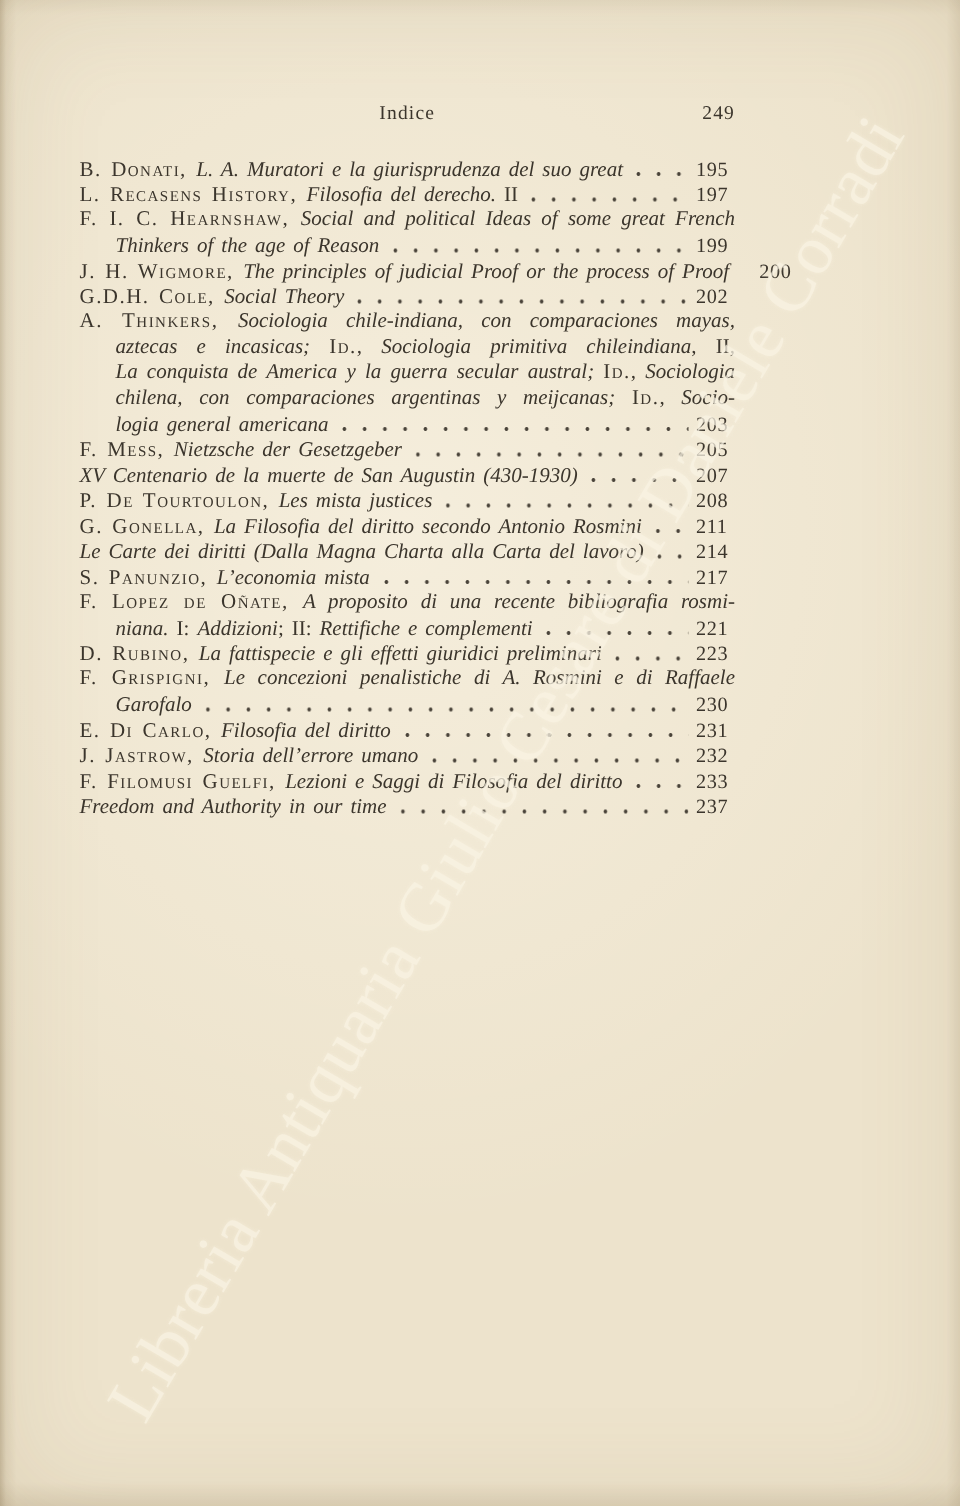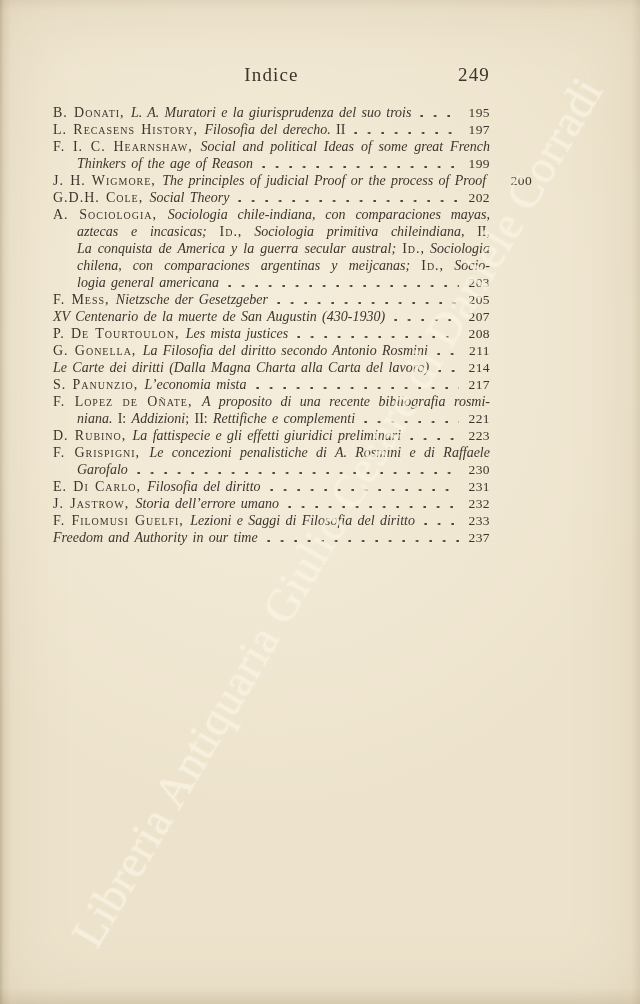--- a/index.html
+++ b/index.html
@@ -19,21 +19,21 @@
       linear-gradient(90deg, rgba(125,105,70,0.32) 0px, rgba(125,105,70,0.10) 4px, rgba(125,105,70,0) 11px),
       linear-gradient(270deg, rgba(125,105,70,0.12) 0px, rgba(125,105,70,0) 9px),
       linear-gradient(0deg, rgba(125,105,70,0.14) 0px, rgba(125,105,70,0) 16px),
       linear-gradient(180deg, rgba(125,105,70,0.08) 0px, rgba(125,105,70,0) 10px),
       var(--paper);
     box-shadow: inset 0 0 70px rgba(140,115,70,0.15);
   }
   
   .header{
     position:absolute;left:53px;top:66px;width:437px;height:18px;
-    line-height:18px;font-size:19px;letter-spacing:0.06em;
+    line-height:18px;font-size:13px;letter-spacing:0.06em;
   }
   .header .title{position:absolute;left:0;right:0;text-align:center;}
   .header .num{position:absolute;right:0;top:0;}
   
   .toc{position:absolute;left:53px;top:104px;width:437px;}
   .row{
     display:flex;align-items:baseline;
     height:17px;line-height:17px;font-size:14px;
     word-spacing:0.13em;
   }
@@ -45,21 +45,21 @@
   }
   .seg-sc{font-variant-caps:small-caps;letter-spacing:0.07em;text-align:right;}
   .seg-i{font-style:italic;}
   .leader{flex:1 1 auto;align-self:stretch;position:relative;margin:0 5px 0 7px;min-width:8px;}
   .leader.dotted::after{
     content:"";position:absolute;left:2px;right:0;bottom:3px;height:4px;
     background-image:radial-gradient(circle at 1.6px 2px, var(--ink) 1.05px, rgba(0,0,0,0) 1.45px);
     background-size:13.5px 4px;background-repeat:repeat-x;
     opacity:0.92;
   }
-  .pg{min-width:26px;text-align:right;font-size:13.5px;letter-spacing:0.03em;}
+  .pg{min-width:26px;font-size:13.5px;letter-spacing:0.03em;}
   
   .watermark{
     position:absolute;left:337px;top:512px;
     transform:translate(-50%,-50%) rotate(-59.5deg);
     white-space:nowrap;
     font-size:46px;letter-spacing:0.5px;
     color:var(--watermark);
     opacity:0.75;
     text-shadow:0 0 3px rgba(250,244,228,0.65);
     pointer-events:none;z-index:5;
@@ -70,21 +70,21 @@
 
 <div class="page">
 
   <div class="header">
     <span class="title">Indice</span>
     <span class="num">249</span>
   </div>
 
   <div class="toc">
       <div class="row">
-        <span class="txt"><span class="seg-sc">B. Donati, </span><span class="seg-i">L. A. Muratori e la giurisprudenza del suo trois</span></span>
+        <span class="txt"><span class="seg-sc">B. Donati, </span><span class="seg-i">L. A. Muratori e la giurisprudenza del suo great</span></span>
         <span class="leader dotted"></span>
         <span class="pg">195</span>
       </div>
       <div class="row">
         <span class="txt"><span class="seg-sc">L. Recasens History, </span><span class="seg-i">Filosofia del derecho.</span><span class="seg-r"> II</span></span>
         <span class="leader dotted"></span>
         <span class="pg">197</span>
       </div>
       <div class="row">
         <span class="txt fill"><span class="seg-sc">F. I. C. Hearnshaw, </span><span class="seg-i">Social and political Ideas of some great French</span></span>
@@ -98,21 +98,21 @@
         <span class="txt"><span class="seg-sc">J. H. Wigmore, </span><span class="seg-i">The principles of judicial Proof or the process of Proof</span></span>
         <span class="leader"></span>
         <span class="pg">200</span>
       </div>
       <div class="row">
         <span class="txt"><span class="seg-sc">G.D.H. Cole, </span><span class="seg-i">Social Theory</span></span>
         <span class="leader dotted"></span>
         <span class="pg">202</span>
       </div>
       <div class="row">
-        <span class="txt fill"><span class="seg-sc">A. Sociologia, </span><span class="seg-i">Sociologia chile-indiana, con comparaciones mayas,</span></span>
+        <span class="txt fill"><span class="seg-sc">A. Thinkers, </span><span class="seg-i">Sociologia chile-indiana, con comparaciones mayas,</span></span>
       </div>
       <div class="row indent">
         <span class="txt fill"><span class="seg-i">aztecas e incasicas; </span><span class="seg-sc">Id.</span><span class="seg-r">, </span><span class="seg-i">Sociologia primitiva chileindiana</span><span class="seg-r">, II,</span></span>
       </div>
       <div class="row indent">
         <span class="txt fill"><span class="seg-i">La conquista de America y la guerra secular austral; </span><span class="seg-sc">Id.</span><span class="seg-r">, </span><span class="seg-i">Sociologia</span></span>
       </div>
       <div class="row indent">
         <span class="txt fill"><span class="seg-i">chilena, con comparaciones argentinas y meijcanas; </span><span class="seg-sc">Id.</span><span class="seg-r">, </span><span class="seg-i">Socio-</span></span>
       </div>

